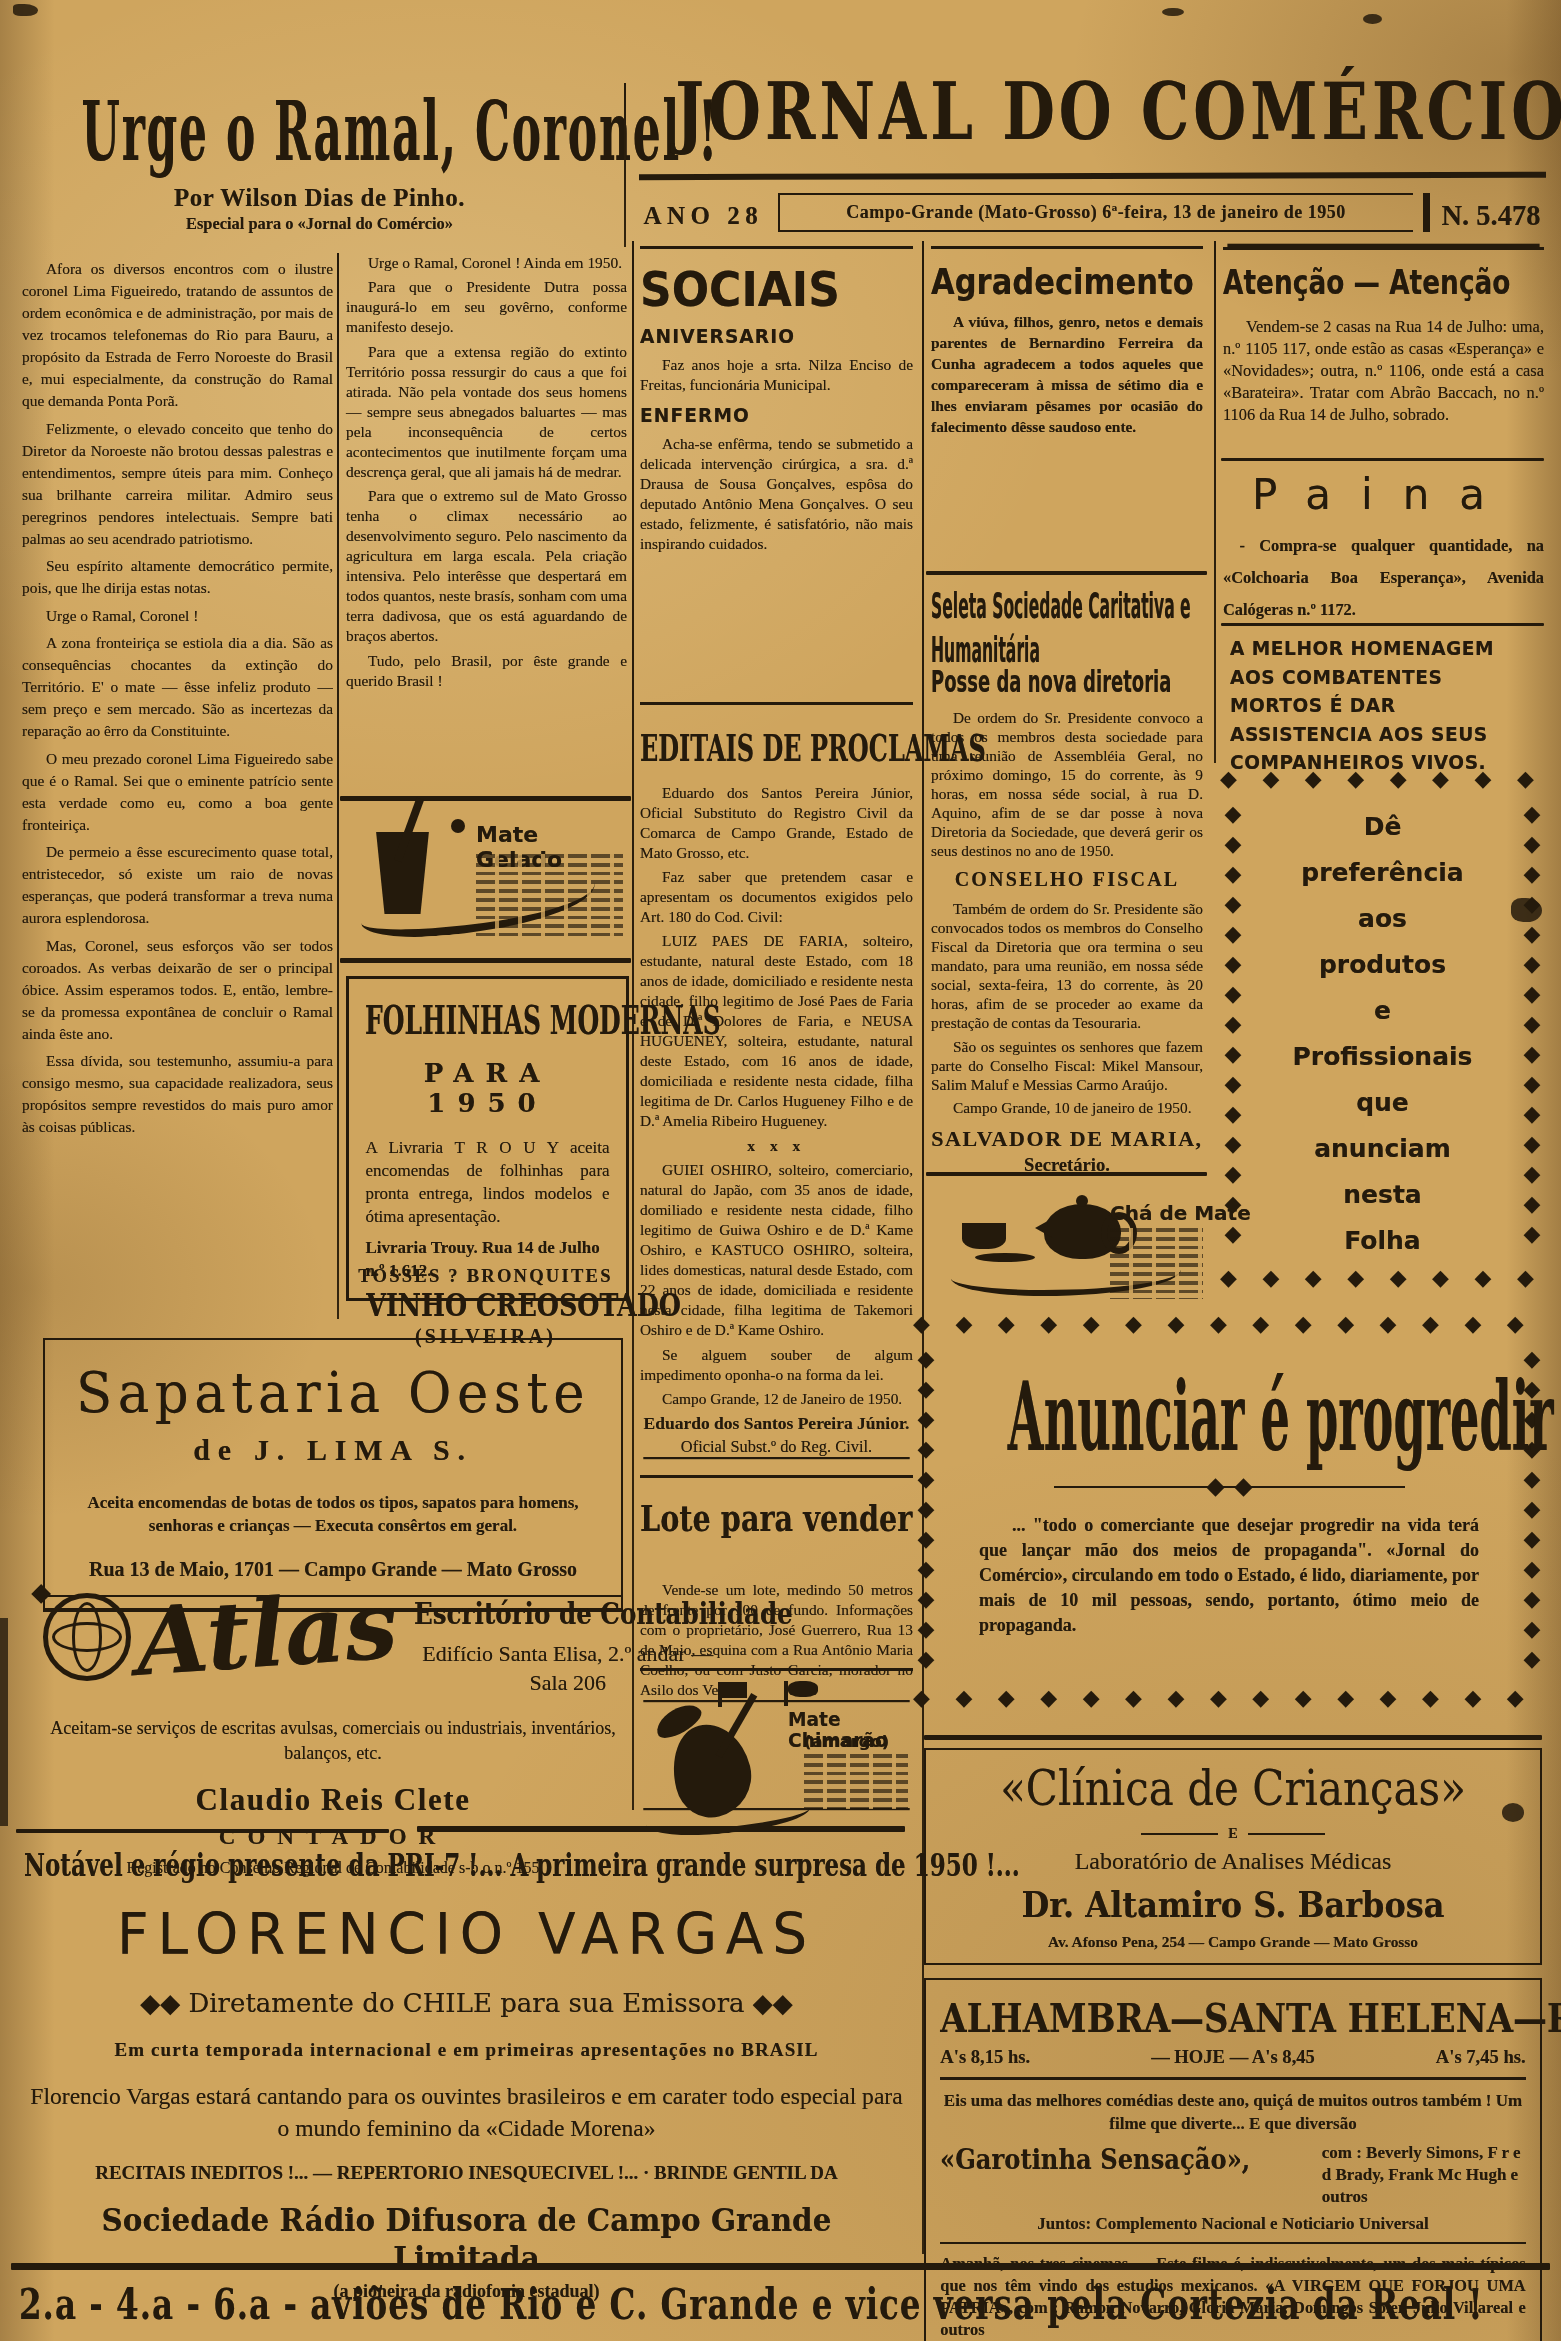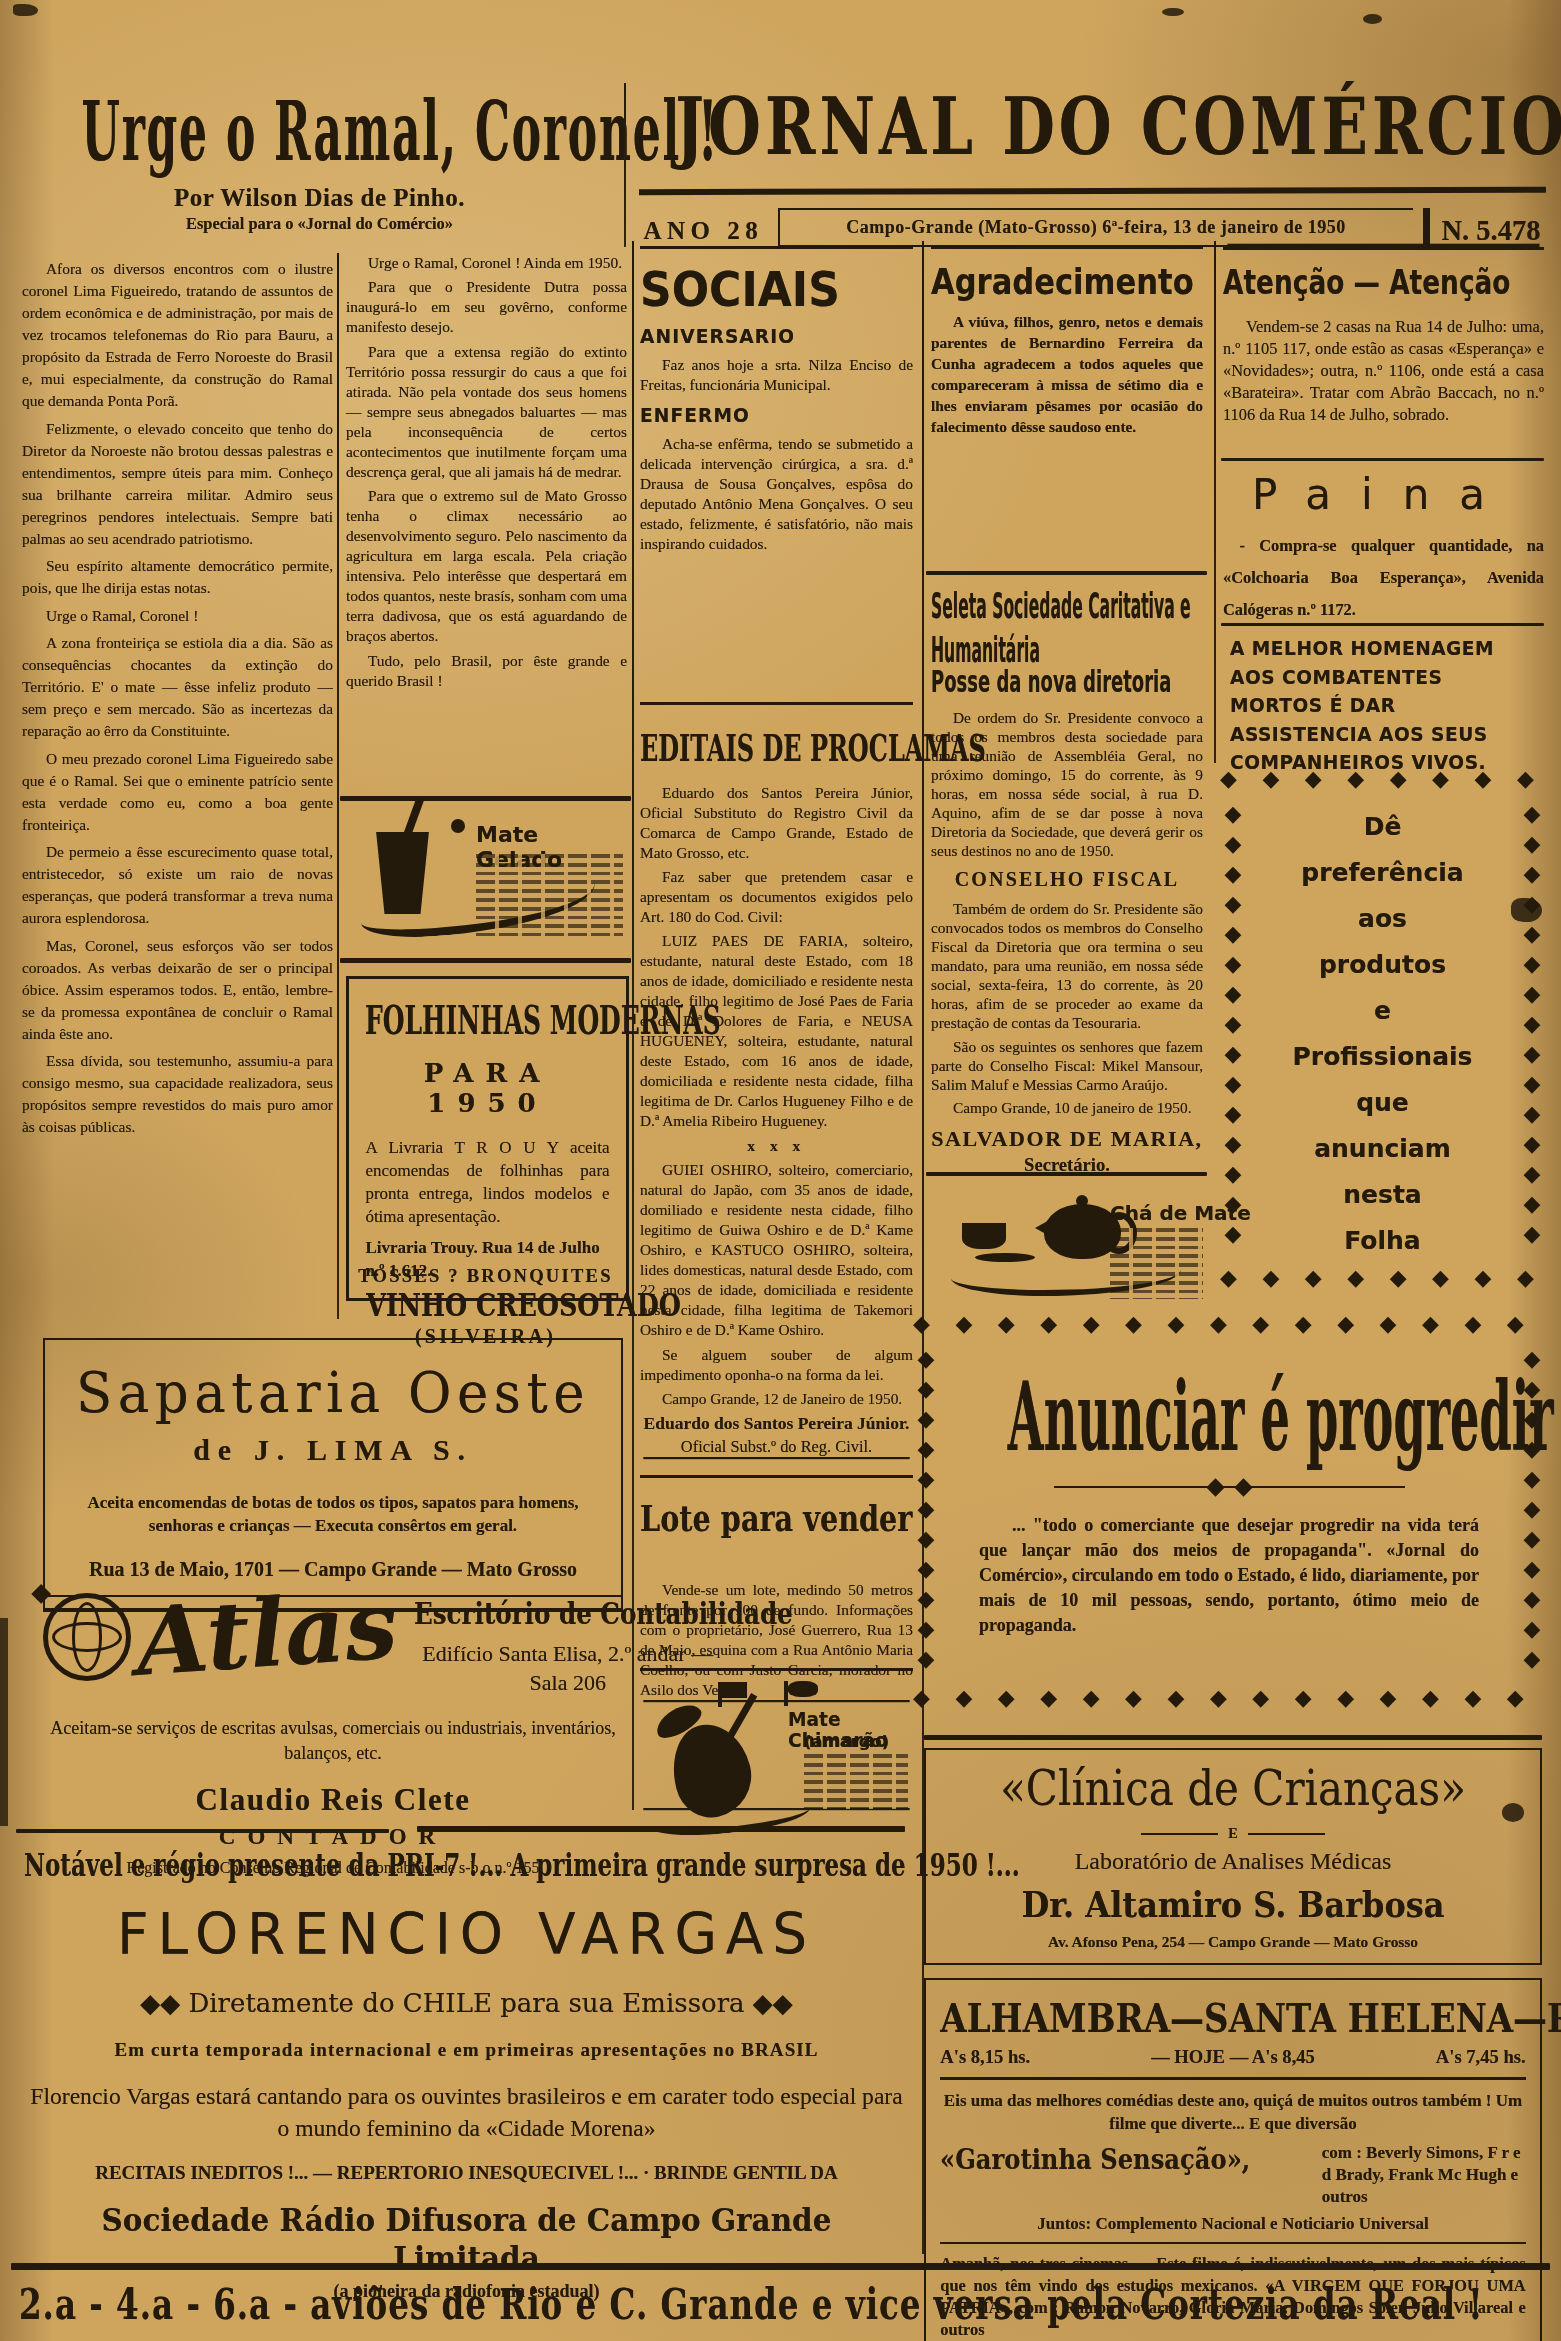--- a/index.html
+++ b/index.html
@@ -188,21 +188,21 @@
   <div class="blob" style="left:1502px;top:1803px;width:22px;height:18.6px;"></div>
 
   <div class="abs" style="left:22px;top:82px;width:595px;">
     <div class="headline">Urge o Ramal, Coronel !</div>
     <div class="byline">Por Wilson Dias de Pinho.</div>
     <div class="byline-note">Especial para o «Jornal do Comércio»</div>
   </div>
 
   <div class="vrule" style="left:624px;top:83px;height:164px;"></div>
 
-  <div class="abs" style="left:639px;top:81px;width:907px;">
+  <div class="abs" style="left:639px;top:66px;width:907px;">
     <div class="masthead-title">JORNAL DO COMÉRCIO</div>
     <div class="ink" style="height:6px;margin-top:28.5px;transform:rotate(-.15deg);"></div>
     <div class="dateline-row">
       <div class="dl-ano">ANO 28</div>
       <div class="dl-box">Campo-Grande (Mato-Grosso) 6ª-feira, 13 de janeiro de 1950</div>
       <div class="dl-num">N. 5.478</div>
     </div>
   </div>
 
   <div class="vrule" style="left:337px;top:253px;height:1066px;"></div>

